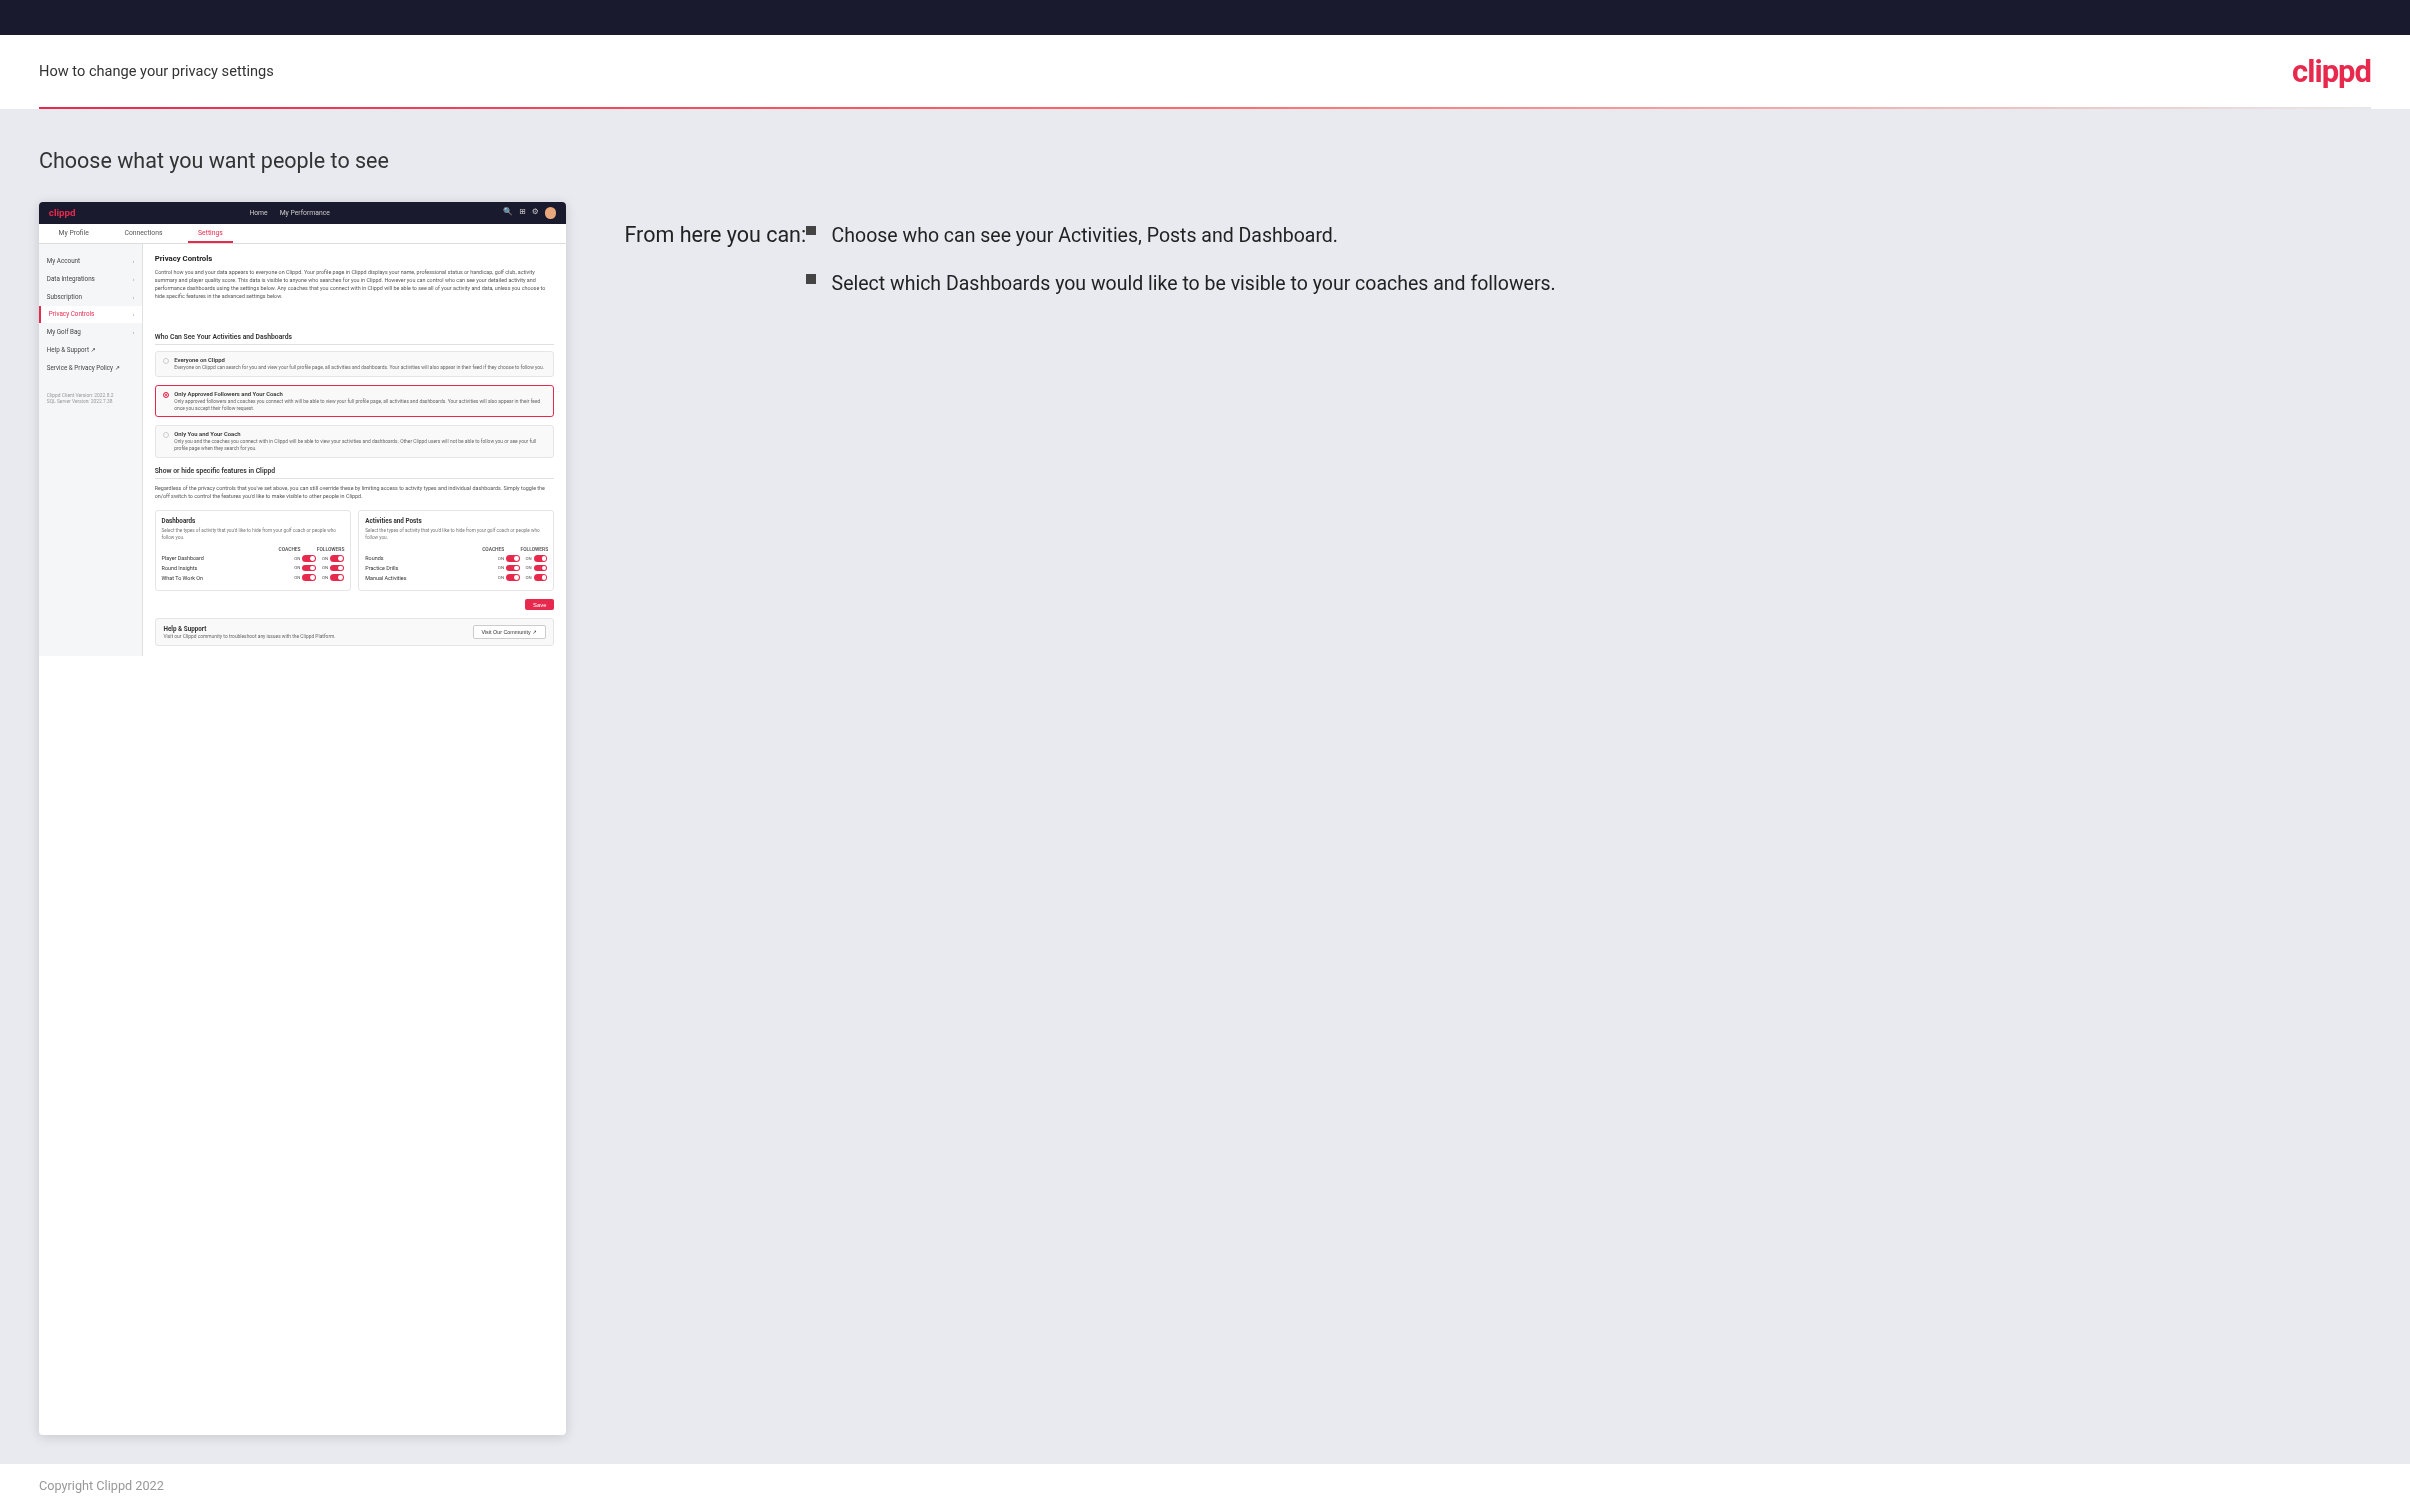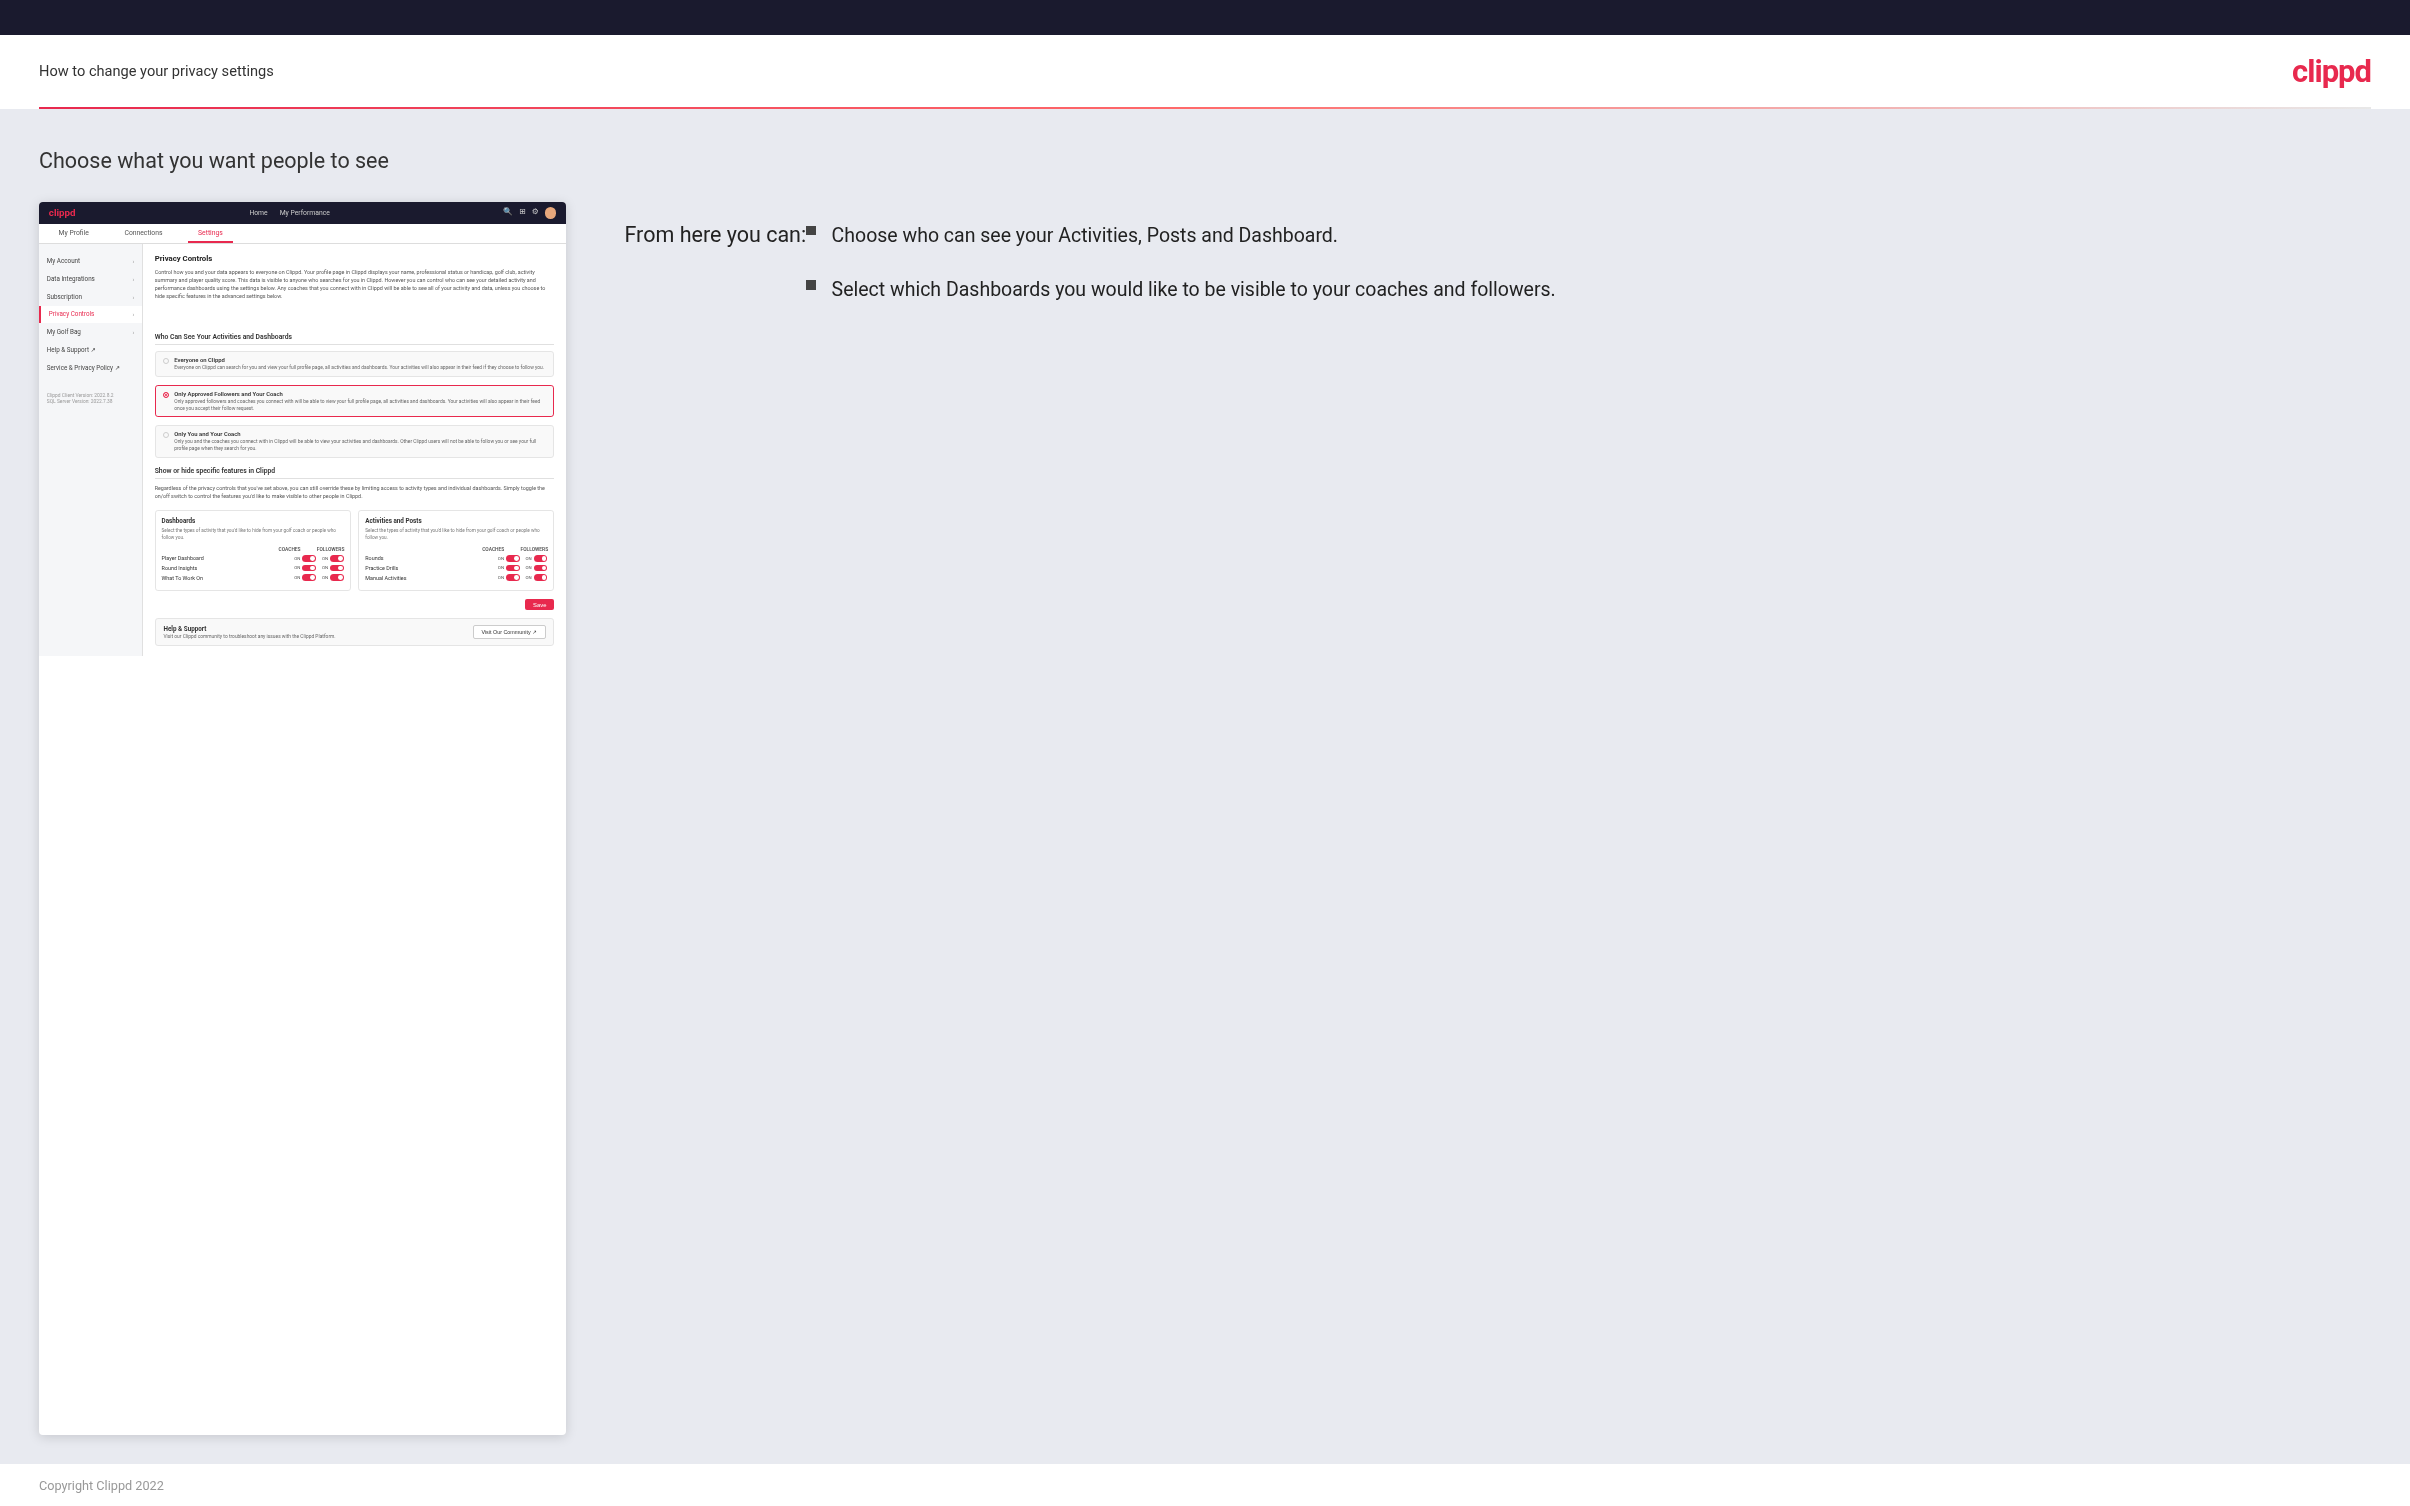--- a/index.html
+++ b/index.html
@@ -404,21 +404,21 @@
       font-size: 21.5px;
       font-weight: 400;
       color: #222;
       margin-bottom: 29px;
     }
 
     .bullet-list {
       list-style: none;
       display: flex;
       flex-direction: column;
-      gap: 27px;
+      gap: 21px;
     }
 
     .bullet-item {
       display: flex;
       align-items: flex-start;
       gap: 15.6px;
     }
 
     .bullet-square {
       width: 9.8px;

